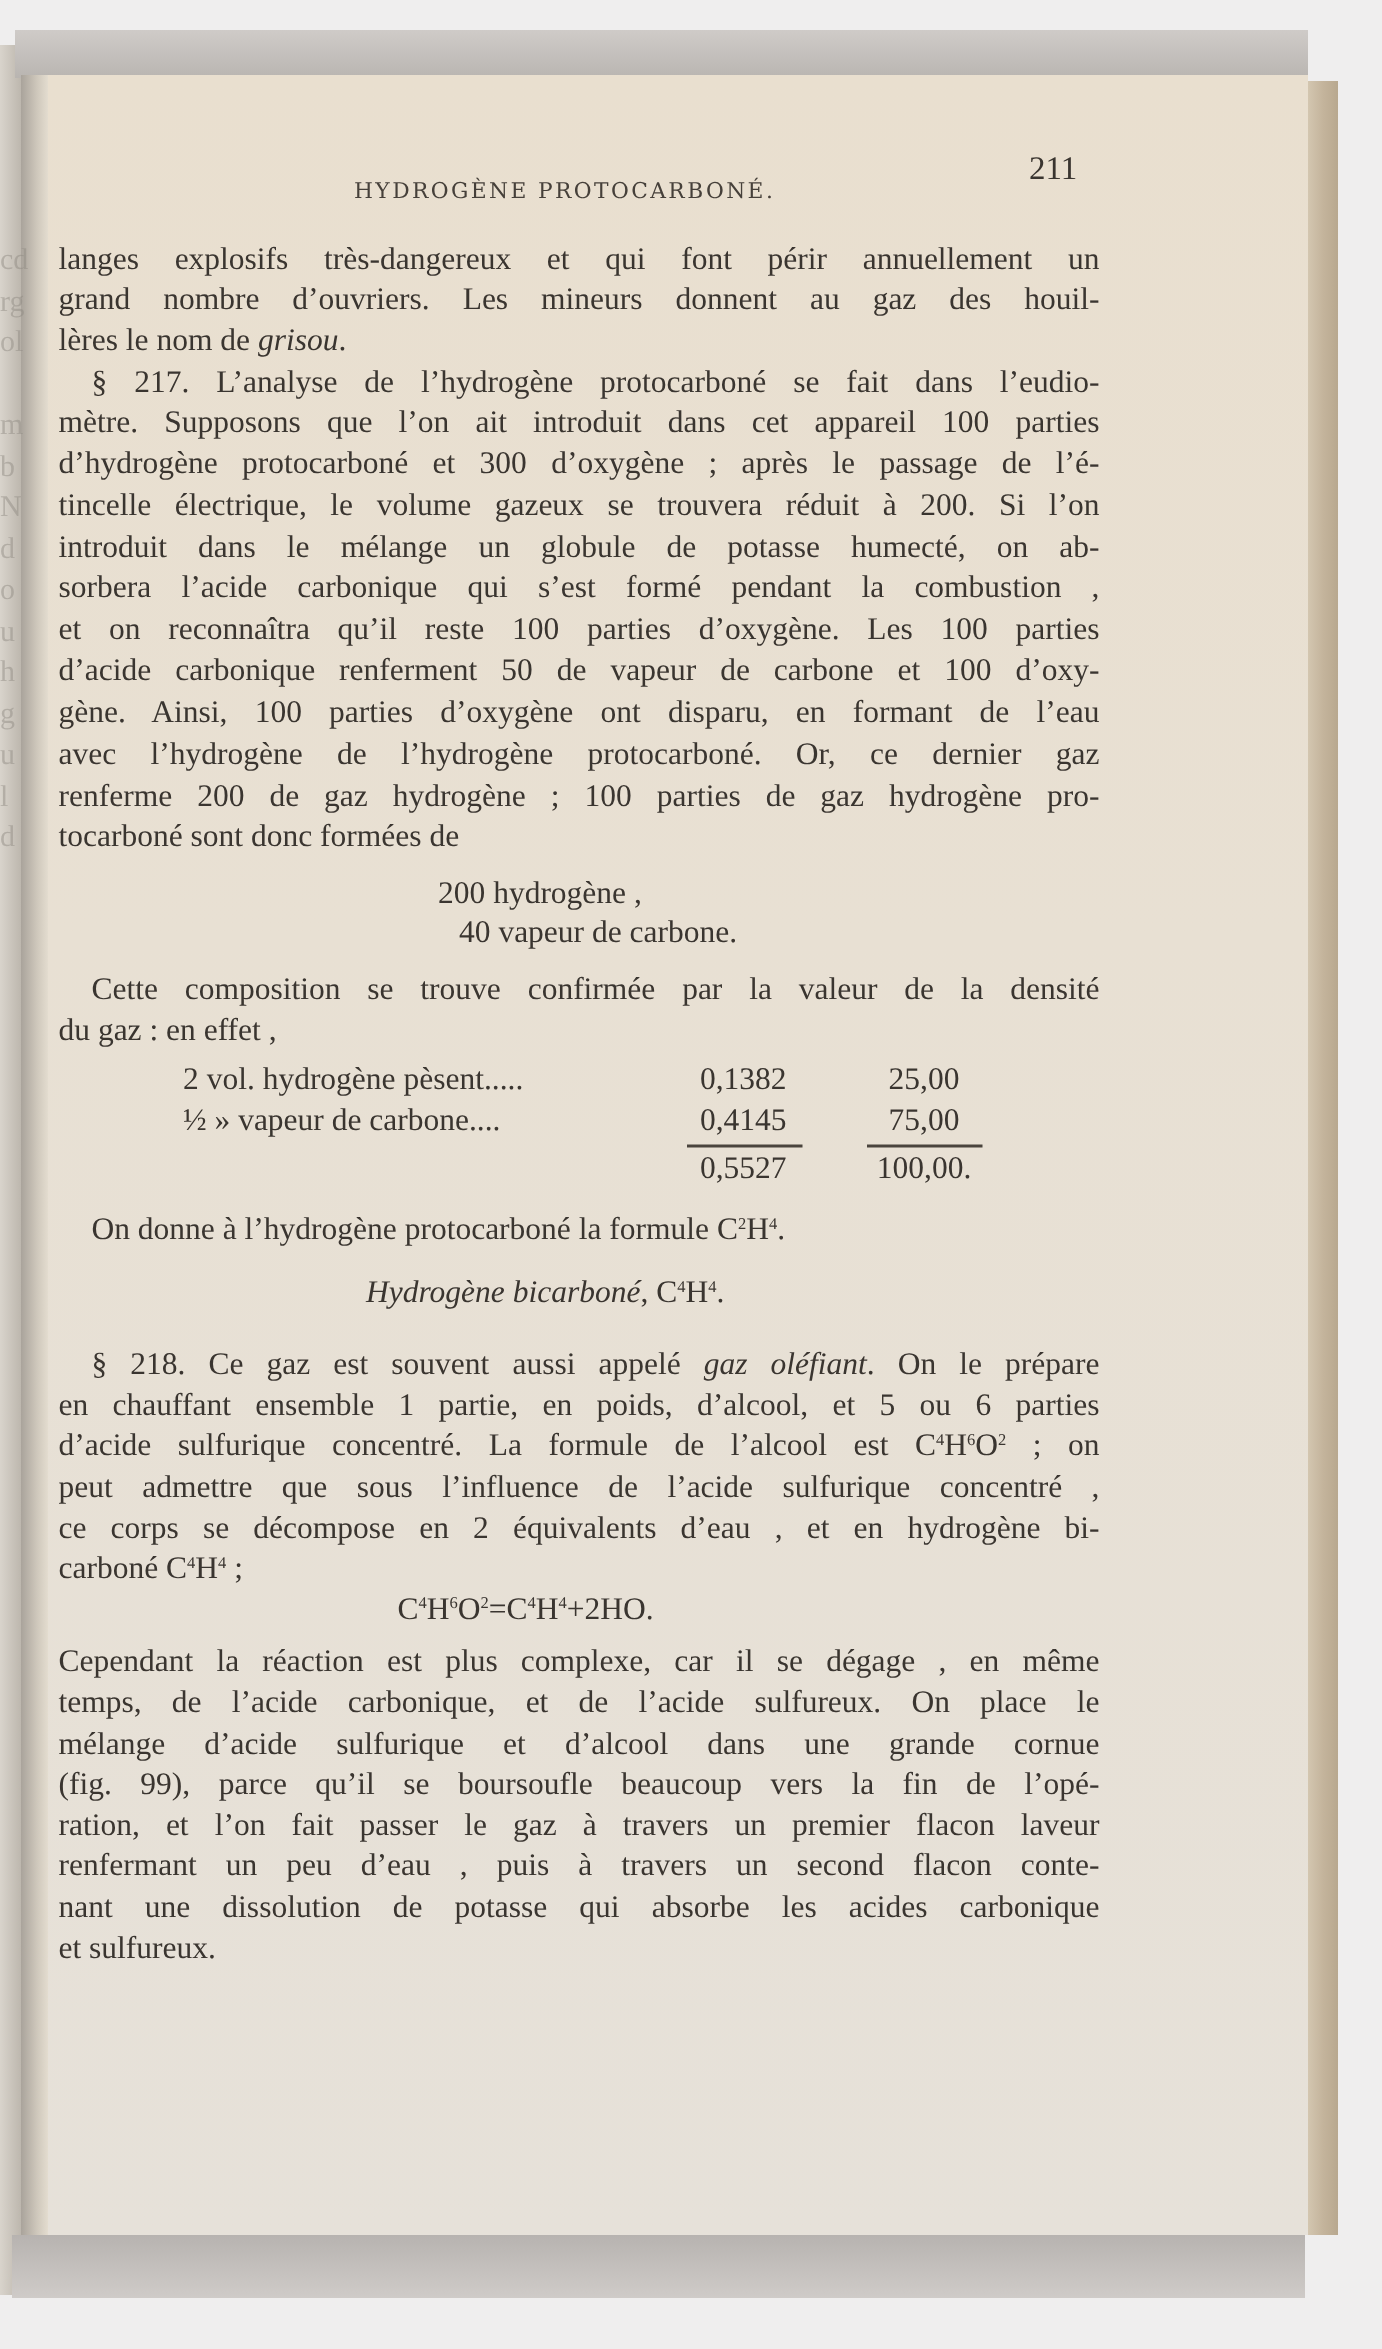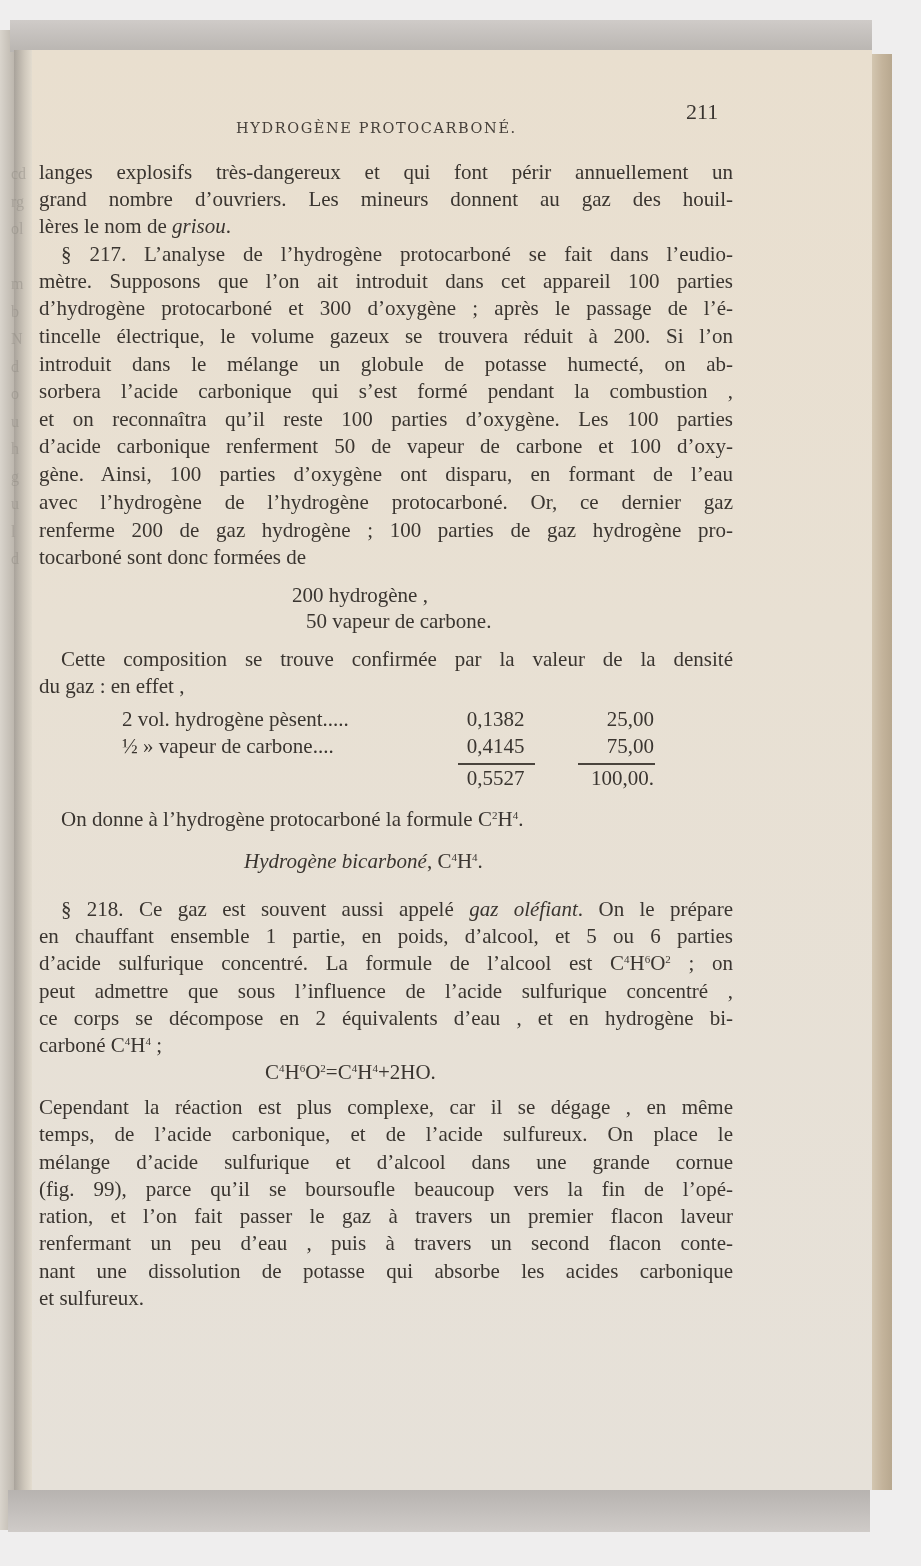--- a/index.html
+++ b/index.html
@@ -19,22 +19,22 @@
   .left-page {
     position:absolute; left:0; top:30px; width:14px; height:1500px;
     background:linear-gradient(90deg,#d9d4cc,#bdb7ae);
   }
   .left-gutter {
     position:absolute; left:14px; top:50px; width:18px; height:1440px;
     background:linear-gradient(90deg,#a9a39b,#cfc8bc 60%,#e3dccf);
   }
   .bleed {
     position:absolute; left:0; top:160px; width:30px; height:420px;
-    color:#8d8880; opacity:.45; font-size:16px; line-height:27.5px;
-    font-family:"Liberation Serif", serif; overflow:hidden; white-space:pre;padding-left:11px;
+    color:#8d8880; opacity:.45; font-size:20px; line-height:27.5px;
+    font-family:"Liberation Serif", serif; overflow:hidden; white-space:pre;
   }
   .page {
     position:absolute; left:24px; top:50px; width:848px; height:1440px;
     background:linear-gradient(180deg,#e9dfcf 0%,#e8e0d3 40%,#e6e1d9 100%);
   }
   .fore-edge {
     position:absolute; left:872px; top:54px; width:20px; height:1436px;
     background:linear-gradient(90deg,#d3c6b0,#c4b49c 50%,#b8a88f);
   }
   .text {
@@ -51,21 +51,21 @@
     font-weight:normal; color:#46403a;
   }
   .pageno {
     position:absolute; left:686px; top:99px; font-size:22px; color:#3a3530;
     font-family:"Liberation Serif", serif;
   }
   i, .it { font-style:italic; }
   sup { font-size:11px; vertical-align:7px; line-height:0; }
   .tbl .c1 { position:absolute; left:122px; }
   .tbl .c2 { position:absolute; left:458px; width:75px; text-align:center; }
-  .tbl .c3 { position:absolute; left:578px; width:76px; text-align:right; }
+  .tbl .c3 { position:absolute; left:578px; width:76px; text-align:center; }
   .rule { position:absolute; height:1.5px; background:#4a443d; }
   .footer {
     position:absolute; left:484px; top:1594px;
     font-family:"DejaVu Sans", sans-serif; font-size:14px; color:#7a7a7a;
     white-space:nowrap;
   }
 </style>
 </head>
 <body>
 
@@ -107,21 +107,21 @@
   <div class="line" style="top:352px">introduit dans le mélange un globule de potasse humecté, on ab-</div>
   <div class="line" style="top:379px">sorbera l’acide carbonique qui s’est formé pendant la combustion ,</div>
   <div class="line" style="top:407px">et on reconnaîtra qu’il reste 100 parties d’oxygène. Les 100 parties</div>
   <div class="line" style="top:434px">d’acide carbonique renferment 50 de vapeur de carbone et 100 d’oxy-</div>
   <div class="line" style="top:462px">gène. Ainsi, 100 parties d’oxygène ont disparu, en formant de l’eau</div>
   <div class="line" style="top:490px">avec l’hydrogène de l’hydrogène protocarboné. Or, ce dernier gaz</div>
   <div class="line" style="top:518px">renferme 200 de gaz hydrogène ; 100 parties de gaz hydrogène pro-</div>
   <div class="line last" style="top:545px">tocarboné sont donc formées de</div>
 
   <div style="position:absolute; left:292px; top:583px;">200 hydrogène ,</div>
-  <div style="position:absolute; left:306px; top:609px;">50 vapeur de carbone.</div>
+  <div style="position:absolute; left:306px; top:609px;">40 vapeur de carbone.</div>
 
   <div class="line indent" style="top:647px">Cette composition se trouve confirmée par la valeur de la densité</div>
   <div class="line last" style="top:674px">du gaz : en effet ,</div>
 
   <div class="tbl">
     <div style="position:absolute; top:707px; width:700px; height:26px;">
       <span class="c1">2 vol. hydrogène pèsent.....</span>
       <span class="c2">0,1382</span>
       <span class="c3">25,00</span>
     </div>

